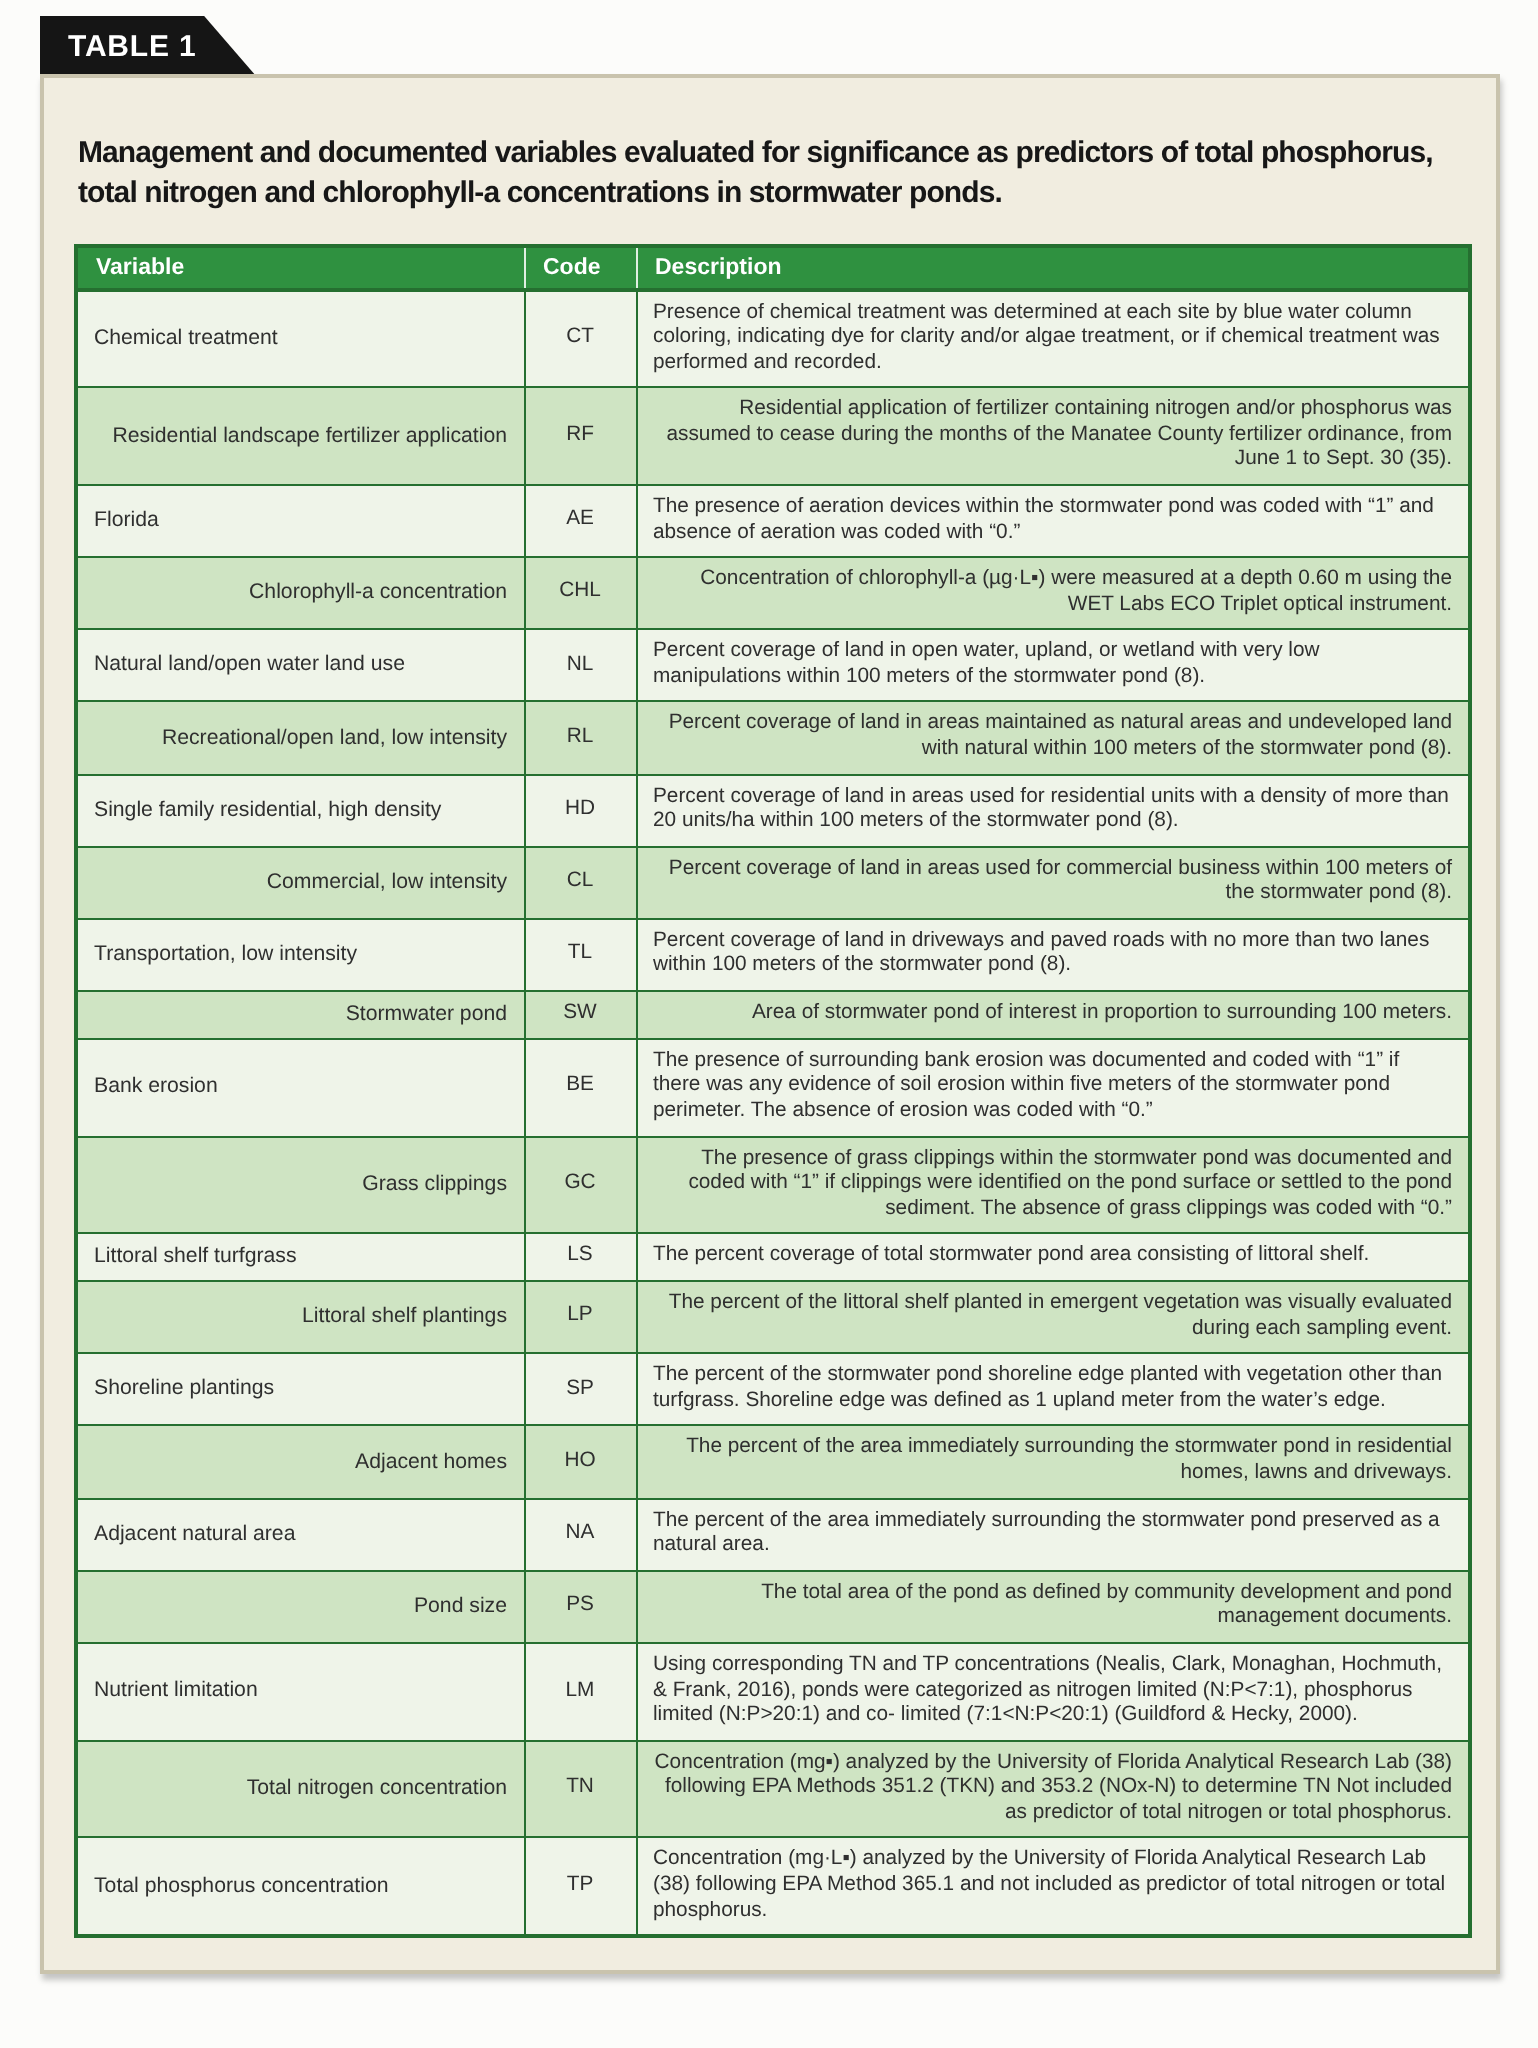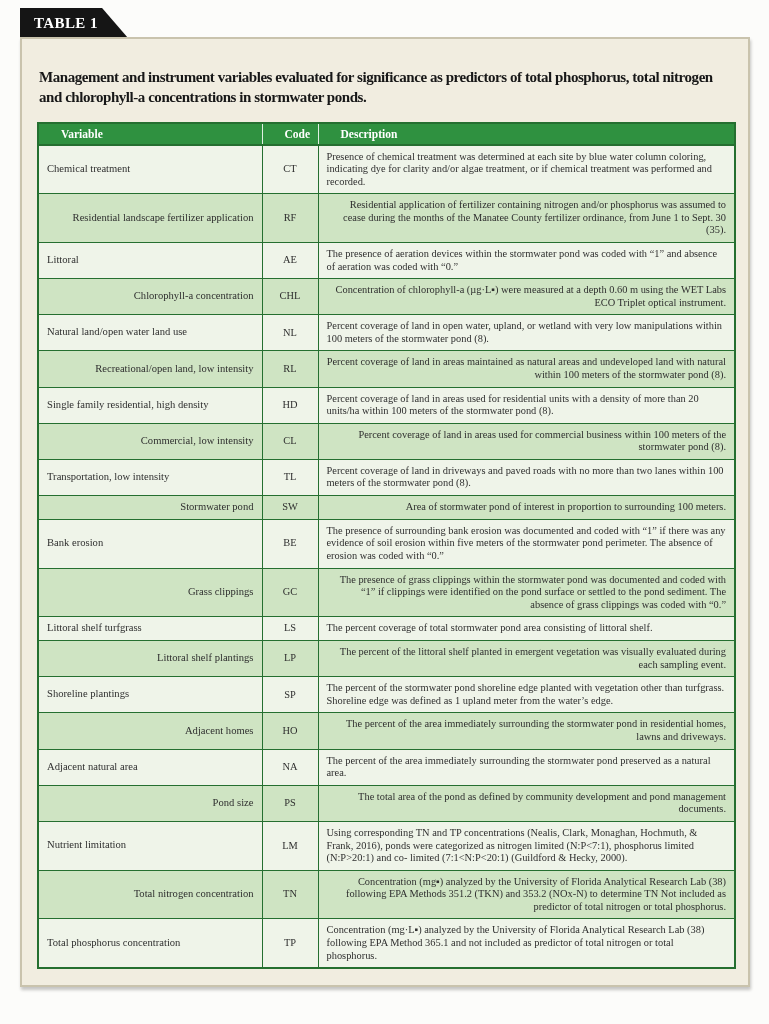--- a/index.html
+++ b/index.html
@@ -1,19 +1,19 @@
 <!DOCTYPE html>
 <html style="--banner-black: #151515; --panel-bg: #f1ede0; --panel-border: #c9c3ad; --header-green: #2f9140; --border-green: #256f30; --row-light: #eff4e9; --row-medium: #cfe4c3; --header-text: #ffffff; --body-text: #2f2f2f; --title-text: #171717;"><head>
 <meta charset="utf-8">
 <style>
   html,body { margin:0; padding:0; background:#ffffff; }
   .page {
     position:relative; width:769px; height:1024px; overflow:hidden;
     background:#fcfcfa;
-    font-family:Liberation Serif, serif;
+    font-family:Liberation Sans, sans-serif;
   }
   .banner {
     position:absolute; left:20px; top:8px; width:108px; height:30px;
     background:var(--banner-black,#151515);
     color:#fff; font-weight:bold; font-size:15px; letter-spacing:.4px;
     display:flex; align-items:center; padding-left:14px; box-sizing:border-box;
     clip-path:polygon(0 0, 76% 0, 100% 100%, 0 100%);
   }
   .panel {
     position:absolute; left:20px; top:37px; width:730px;
@@ -30,21 +30,21 @@
     color:var(--title-text,#171717);
   }
   table.data-table {
     border-collapse:collapse; table-layout:fixed; width:697px;
     border:2px solid var(--border-green,#256f30);
   }
   .data-table th {
     background:var(--header-green,#2f9140);
     color:var(--header-text,#ffffff);
     font-size:11.5px; font-weight:bold; text-align:left;
-    padding:4px 22px;
+    padding:4px 9px;
     border-bottom:2px solid var(--border-green,#256f30);
     margin-left:38px;
   }
   .data-table th + th { border-left:1px solid rgba(255,255,255,.85); }
   .data-table td {
     font-size:10.4px; line-height:1.21; color:var(--body-text,#2f2f2f);
     padding:5px 8px; vertical-align:middle;
     border:1px solid var(--border-green,#256f30);
     overflow:hidden;
   }
@@ -57,21 +57,21 @@
 <body>
 
 <div class="page">
 
   <div class="banner">
     <span>TABLE 1</span>
   </div>
 
   <div class="panel">
 
-    <div class="title">Management and instrument variables evaluated for significance as predictors of total phosphorus, total nitrogen and chlorophyll-a concentrations in stormwater ponds.</div>
+    <div class="title">Management and documented variables evaluated for significance as predictors of total phosphorus, total nitrogen and chlorophyll-a concentrations in stormwater ponds.</div>
 
     <table class="data-table">
       <colgroup>
         <col style="width:224px">
         <col style="width:56px">
         <col style="width:417px">
       </colgroup>
       <thead>
         <tr>
           <th>Variable</th>
@@ -97,21 +97,21 @@
     </td>
     <td class="cell-code">
       <span>RF</span>
     </td>
     <td class="cell-description">
       <span>Residential application of fertilizer containing nitrogen and/or phosphorus was assumed to cease during the months of the Manatee County fertilizer ordinance, from June 1 to Sept. 30 (35).</span>
     </td>
   </tr>
           <tr class="row-light">
     <td class="cell-variable">
-      <span>Littoral</span>
+      <span>Florida</span>
     </td>
     <td class="cell-code">
       <span>AE</span>
     </td>
     <td class="cell-description">
       <span>The presence of aeration devices within the stormwater pond was coded with “1” and absence of aeration was coded with “0.”</span>
     </td>
   </tr>
           <tr class="row-medium">
     <td class="cell-variable">

